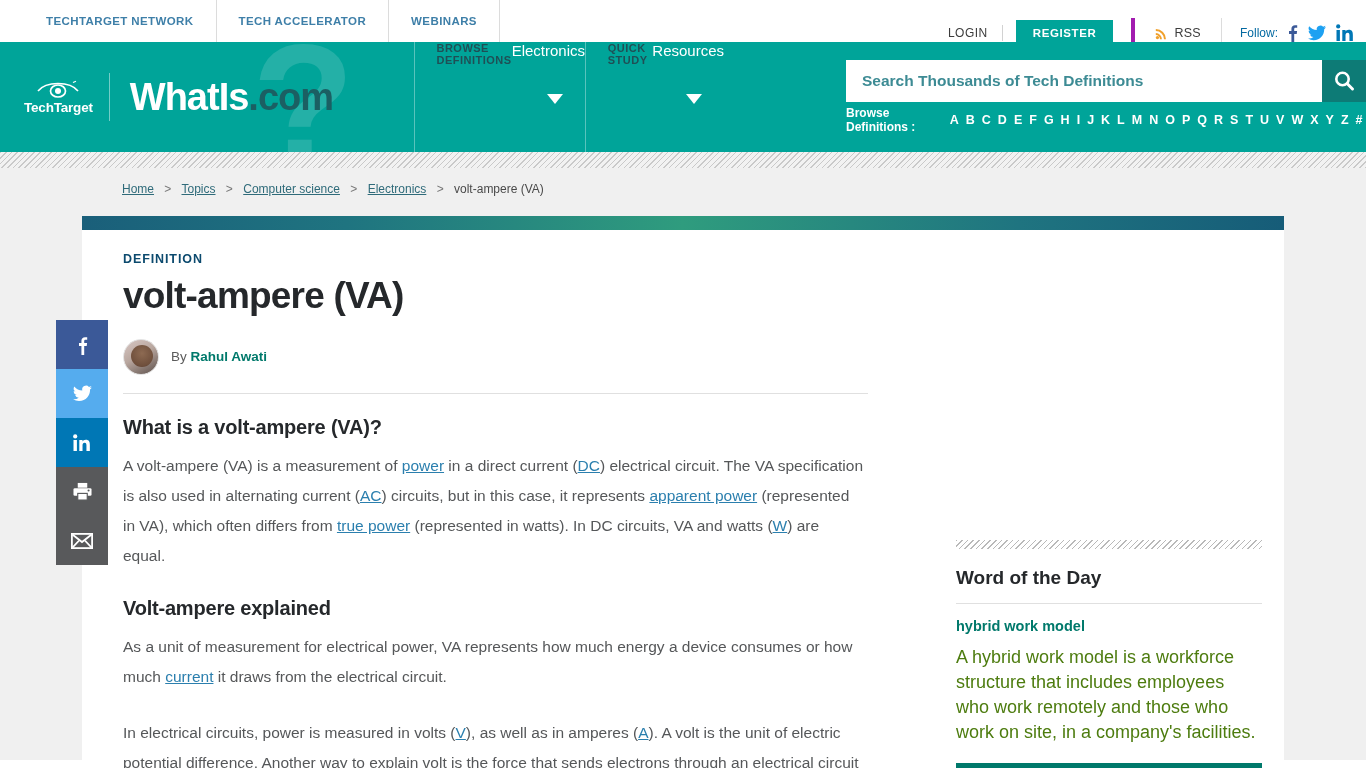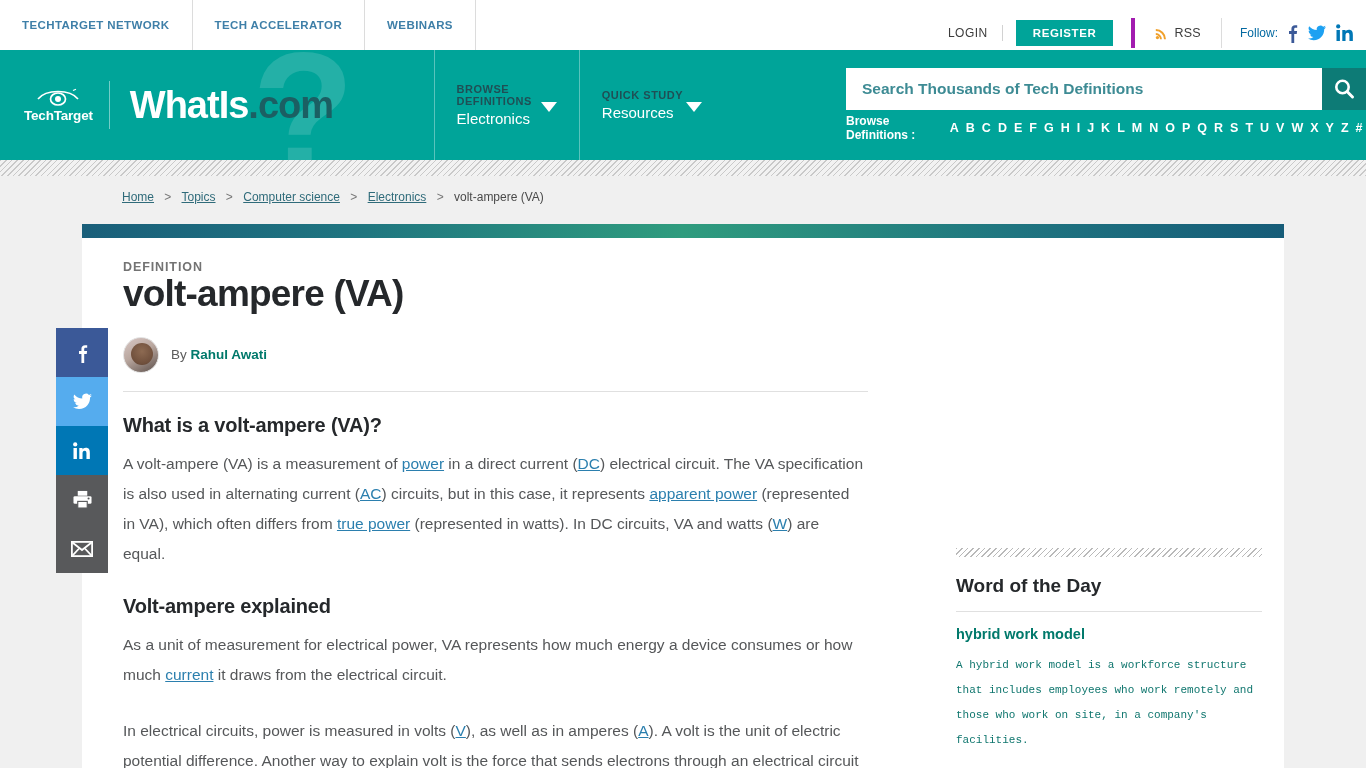--- a/index.html
+++ b/index.html
@@ -5,25 +5,26 @@
   * { box-sizing: border-box; margin: 0; padding: 0; }
   html, body {
     width: 1366px; height: 768px;
     overflow: hidden;
     background: #ffffff;
     font-family: "Liberation Sans", sans-serif;
   }
 
   
   .topbar {
-    height: 50px;
+    height: 42px;
     background: #ffffff;
     display: flex;
     align-items: center;
     position: relative;
+    padding-left: 24px;
   }
   .topbar-left { display: flex; align-items: stretch; height: 50px; }
   .topnav-item {
     display: flex; align-items: center;
     padding: 0 22px;
     font-size: 11.5px;
     font-weight: bold;
     letter-spacing: 0.4px;
     color: #3e7fa8;
     border-right: 1px solid #dcdcdc;
@@ -91,21 +92,21 @@
   .brand-sep { width: 1px; height: 48px; background: rgba(255,255,255,.45); margin: 0 20px 0 16px; }
   .whatis {
     font-size: 38px; font-weight: bold; color: #ffffff;
     letter-spacing: -1px; line-height: 1; cursor: pointer;
   }
   .whatis .dotcom { color: #1b5f63; }
 
   .nav-drop {
     width: 171px;
     border-left: 1px solid rgba(255,255,255,.35);
-    display: flex; flex-direction: column; justify-content: center;
+    display: flex; flex-direction: row; justify-content: center;
     padding-left: 22px; position: relative; z-index: 2;
     cursor: pointer;
   }
   .nav-drop:last-of-type { border-right: 1px solid rgba(255,255,255,.35); }
   .nav-kicker {
     font-size: 11px; font-weight: bold; color: #1f4f55;
     letter-spacing: .5px; margin-bottom: 3px;
   }
   .nav-value { font-size: 15px; color: #ffffff; }
   .caret {
@@ -185,21 +186,21 @@
     background: linear-gradient(to right,
       #1a5f7a 0%, #1f7480 22%, #2f9c7e 50%, #1f7480 78%, #165c78 100%);
   }
   .cols { display: flex; }
   .main-col {
     width: 858px;
     padding: 22px 0 0 41px;
   }
   .kicker {
     font-size: 12.5px; font-weight: bold; letter-spacing: .9px;
-    color: #737373; 
+    color: #0c4a6e; margin-bottom: 10px;
   }
   h1.title {
     font-size: 37px; font-weight: bold; color: #25282b;
     letter-spacing: -0.8px; line-height: 1.1;
     margin-bottom: 22px;
   }
   .byline { display: flex; align-items: center; gap: 12px; padding-bottom: 18px; }
   .avatar {
     width: 36px; height: 36px; border-radius: 50%;
     background: linear-gradient(150deg,#d8c7c4 0%, #b9a79f 45%, #5c4f4a 100%);
@@ -258,21 +259,21 @@
   }
   h3.wotd-title {
     font-size: 19px; font-weight: bold; color: #25282b;
     margin-bottom: 14px;
   }
   .wotd-rule { border: 0; border-top: 1px solid #e0e0e0; margin-bottom: 14px; }
   .wotd-term {
     font-size: 14.5px; font-weight: bold; color: #00796b;
     margin-bottom: 11px; cursor: pointer;
   }
-  .wotd-desc { font-size: 11px; line-height: 25px; color: #0f766e; font-family: Liberation Mono, monospace; }
+  .wotd-desc { font-size: 18px; line-height: 25px; color: #4d7c0f; }
   .wotd-btn {
     margin-top: 18px; height: 34px;
     background: #00796b; border: none; width: 100%;
     color: #fff; font-size: 13px; font-weight: bold;
     cursor: pointer;
     font-family: "Liberation Sans", sans-serif;
   }
 </style>
 </head>
 <body>

